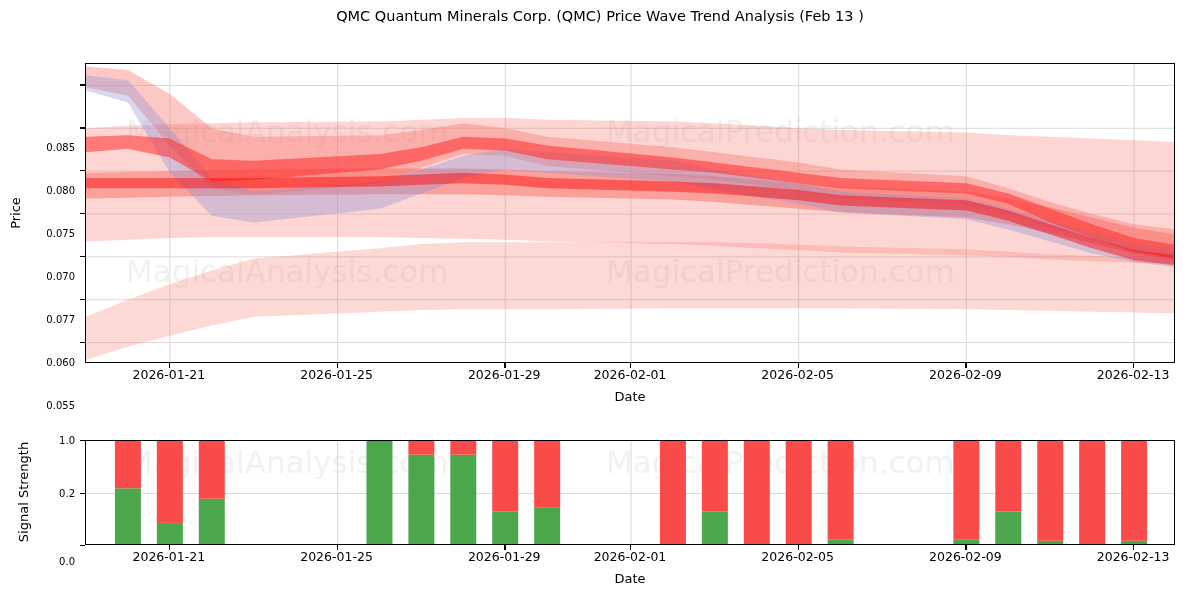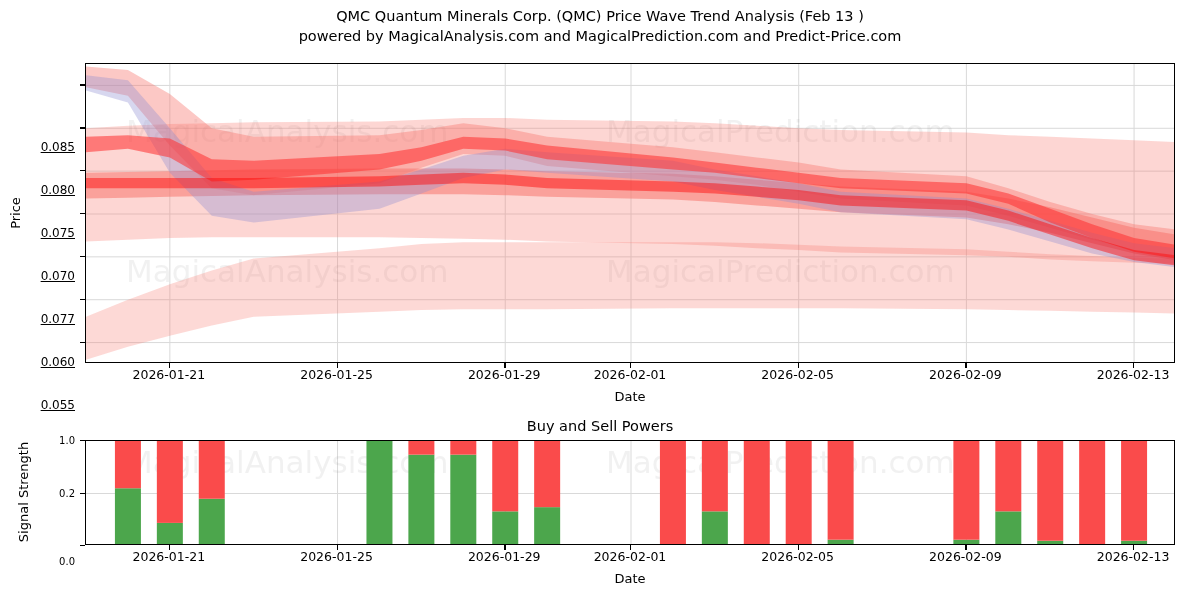--- a/index.html
+++ b/index.html
@@ -14,22 +14,22 @@
   .title-line{font-size:14.5px;line-height:20px;color:#000;}
 
   
   #price-chart{position:absolute;left:85px;top:63px;width:1090px;height:300px;}
   #price-plot{position:absolute;left:0;top:0;width:1090px;height:300px;
     border:1.3px solid #000;box-sizing:border-box;overflow:hidden;background:#fff;}
   #price-svg{position:absolute;left:0;top:0;}
 
   .ylabel-price{position:absolute;left:-70px;top:150px;
     transform:translate(-50%,-50%) rotate(-90deg);font-size:13px;white-space:nowrap;}
-  .ytick-price{position:absolute;left:-10px;font-size:12px;text-align:left;
-    white-space:nowrap;transform:translate(-100%,-50%);text-decoration:underline;}
+  .ytick-price{position:absolute;left:-10px;font-size:10px;text-align:left;
+    white-space:nowrap;transform:translate(-100%,-50%);}
   .xtick-price{position:absolute;top:304px;font-size:12.5px;white-space:nowrap;
     transform:translateX(-50%);}
   .xlabel-price{position:absolute;top:326px;left:545px;font-size:13px;
     transform:translateX(-50%);}
 
   
   #signal-title{position:absolute;left:0;top:418px;width:1200px;text-align:center;
     font-size:14.5px;}
   #signal-chart{position:absolute;left:85px;top:440px;width:1090px;height:105px;}
   #signal-plot{position:absolute;left:0;top:0;width:1090px;height:105px;
@@ -45,21 +45,20 @@
     transform:translateX(-50%);}
   .tick-mark{position:absolute;background:#000;}
 </style>
 </head>
 <body>
 
 <div id="root">
 
   <div class="title-block">
     <div class="title-line">QMC Quantum Minerals Corp. (QMC) Price Wave Trend Analysis (Feb 13 )</div>
-    <div class="title-line">powered by MagicalAnalysis.com and MagicalPrediction.com and Predict-Price.com</div>
   </div>
 
   <div id="price-chart">
     <div class="ylabel-price">Price</div>
     <div id="price-plot">
       <svg id="price-svg" width="1090" height="300">
           <line x1="0" x2="1090" y1="278.57142857142856" y2="278.57142857142856" stroke="#D9D9D9" stroke-width="1"></line>
           <line x1="0" x2="1090" y1="235.71428571428572" y2="235.71428571428572" stroke="#D9D9D9" stroke-width="1"></line>
           <line x1="0" x2="1090" y1="192.8571428571428" y2="192.8571428571428" stroke="#D9D9D9" stroke-width="1"></line>
           <line x1="0" x2="1090" y1="149.9999999999999" y2="149.9999999999999" stroke="#D9D9D9" stroke-width="1"></line>
@@ -110,21 +109,20 @@
       <div class="xtick-price" style="left: 545px;">2026-02-01</div>
       <div class="tick-mark" style="left: 545px; width: 1.3px; height: 5px; top: 300px;"></div>
       <div class="xtick-price" style="left: 712.692px;">2026-02-05</div>
       <div class="tick-mark" style="left: 712.692px; width: 1.3px; height: 5px; top: 300px;"></div>
       <div class="xtick-price" style="left: 880.385px;">2026-02-09</div>
       <div class="tick-mark" style="left: 880.385px; width: 1.3px; height: 5px; top: 300px;"></div>
       <div class="xtick-price" style="left: 1048.08px;">2026-02-13</div>
       <div class="tick-mark" style="left: 1048.08px; width: 1.3px; height: 5px; top: 300px;"></div>
     </div>
 
-  <div id="signal-title">Buy and Sell Powers</div>
   <div id="signal-chart">
     <div class="ylabel-signal">Signal Strength</div>
     <div id="signal-plot">
       <svg id="signal-svg" width="1090" height="105">
           <line x1="0" x2="1090" y1="52.5" y2="52.5" stroke="#D9D9D9" stroke-width="1"></line>
           <line x1="83.84615384615385" x2="83.84615384615385" y1="0" y2="105" stroke="#D9D9D9" stroke-width="1"></line>
           <line x1="251.53846153846155" x2="251.53846153846155" y1="0" y2="105" stroke="#D9D9D9" stroke-width="1"></line>
           <line x1="419.2307692307692" x2="419.2307692307692" y1="0" y2="105" stroke="#D9D9D9" stroke-width="1"></line>
           <line x1="545" x2="545" y1="0" y2="105" stroke="#D9D9D9" stroke-width="1"></line>
           <line x1="712.6923076923077" x2="712.6923076923077" y1="0" y2="105" stroke="#D9D9D9" stroke-width="1"></line>

